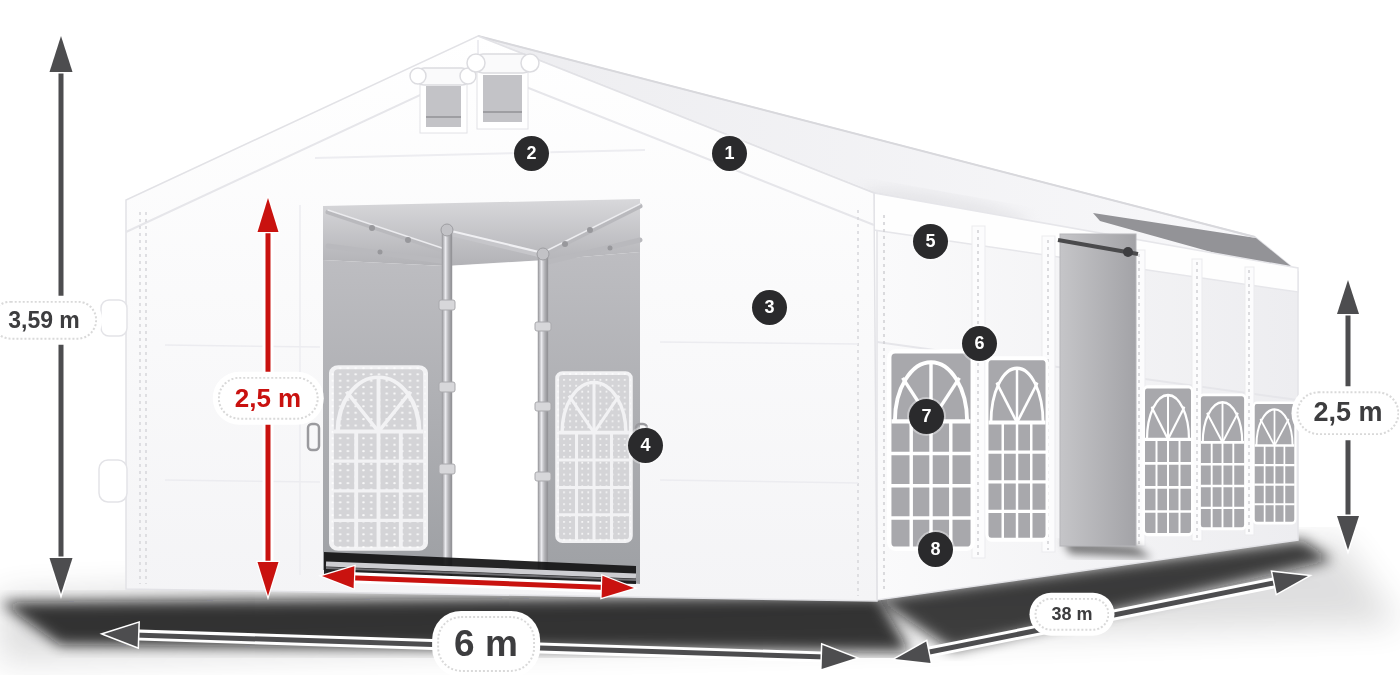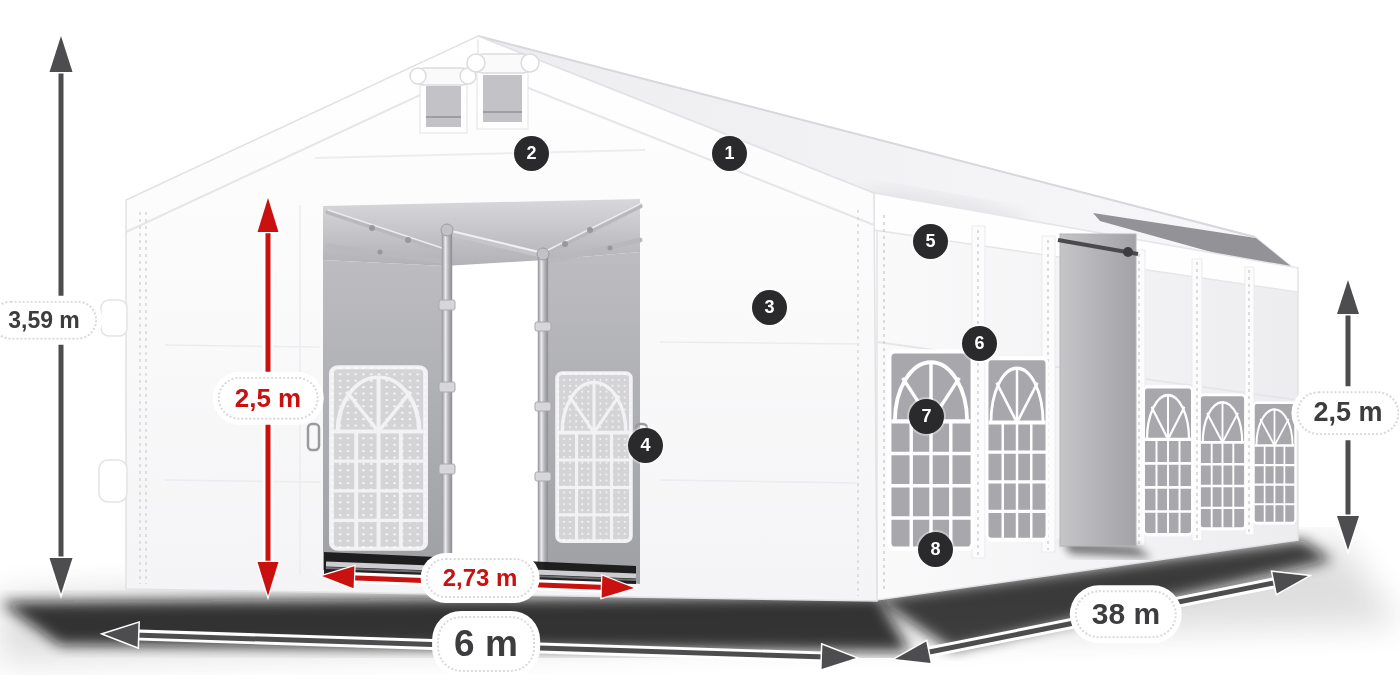--- a/index.html
+++ b/index.html
@@ -312,23 +312,22 @@
     <g>
       <line class="halo" x1="1348" y1="302" x2="1348" y2="528"></line>
       <line class="shaft" x1="1348" y1="308" x2="1348" y2="522"></line>
       <polygon class="hd" points="1348,280 1337,314 1359,314"></polygon>
       <polygon class="hd" points="1348,550 1337,516 1359,516"></polygon>
     </g>
   </svg>
 
   <div class="pill" style="left:44px;top:320px;font-size:23px"><span>3,59 m</span></div>
   <div class="pill red" style="left:268px;top:398px;font-size:26px"><span>2,5 m</span></div>
-  <div class="pill red" style="left:480px;top:578px;font-size:24px"><span>2,73 m</span></div>
   <div class="pill" style="left:486px;top:644px;font-size:37px"><span>6 m</span></div>
-  <div class="pill" style="left:1126px;top:614px;font-size:30px"><span>38 m</span></div>
+  <div class="pill" style="left:1072px;top:614px;font-size:18px"><span>38 m</span></div>
   <div class="pill" style="left:1348px;top:413px;font-size:27px"><span>2,5 m</span></div>
 
   <div class="marker" style="left:712px;top:136px">
       <span>1</span>
     </div>
   <div class="marker" style="left:514px;top:136px">
       <span>2</span>
     </div>
   <div class="marker" style="left:752px;top:290px">
       <span>3</span>

